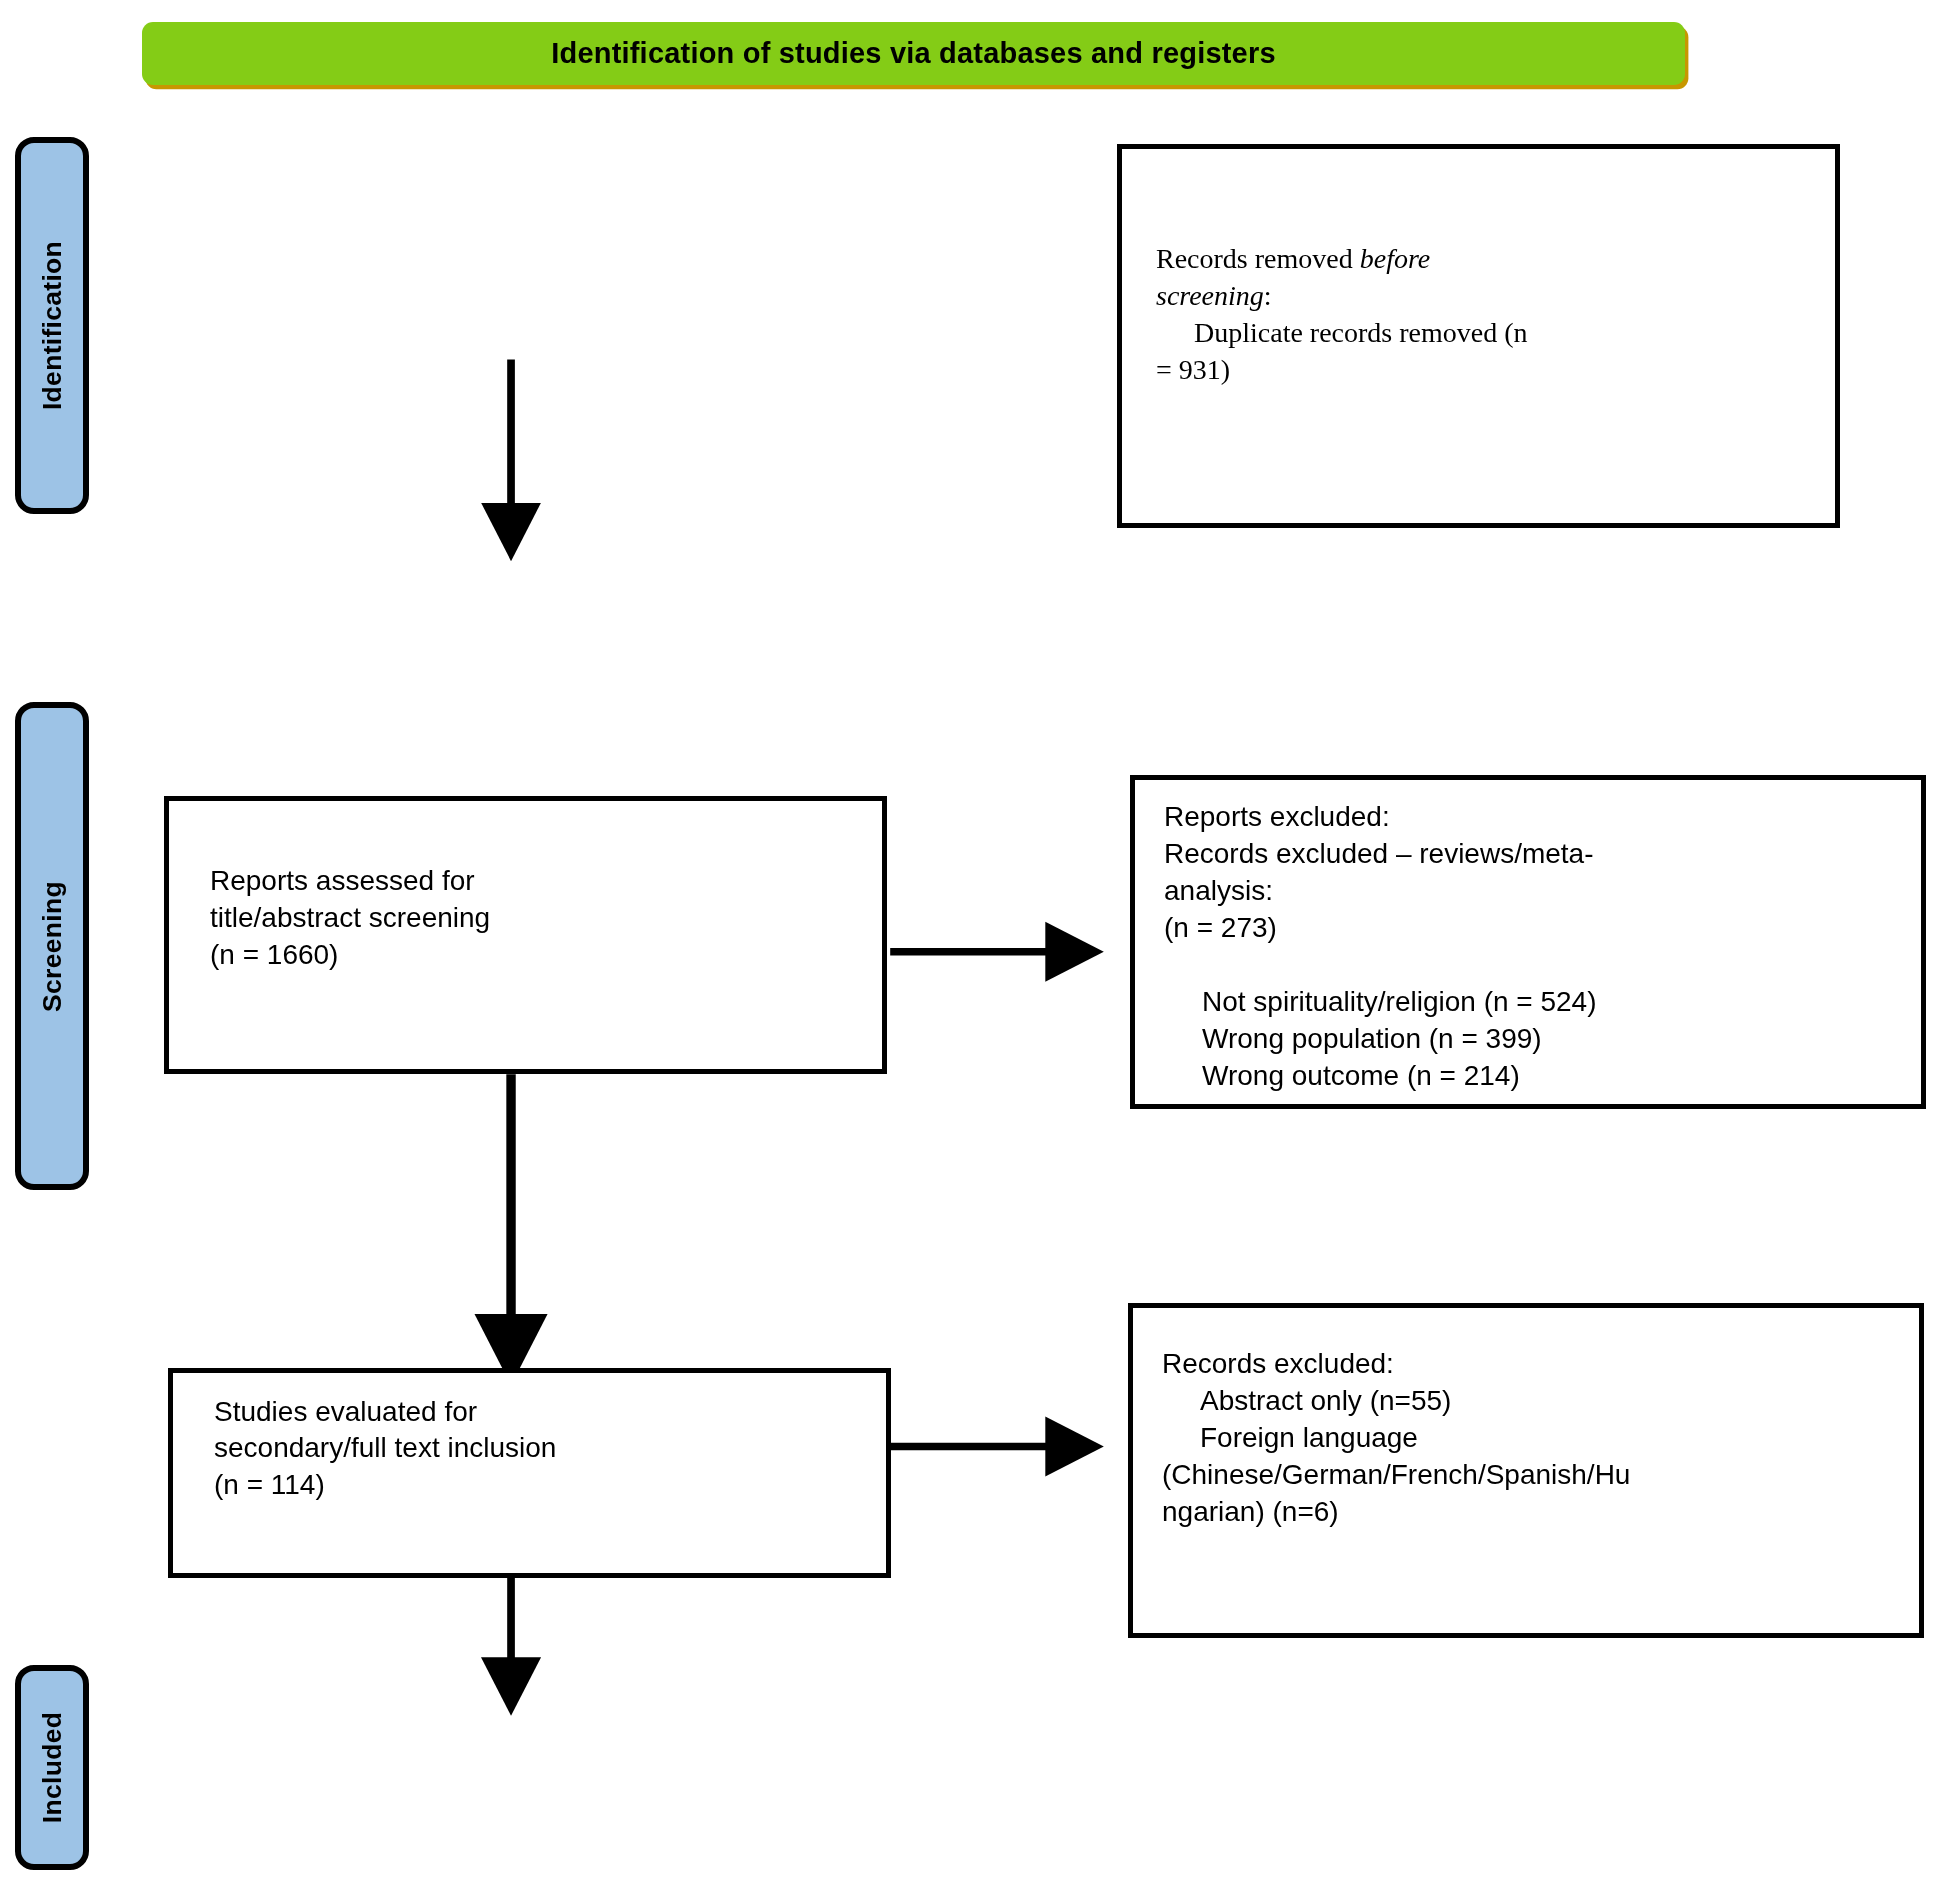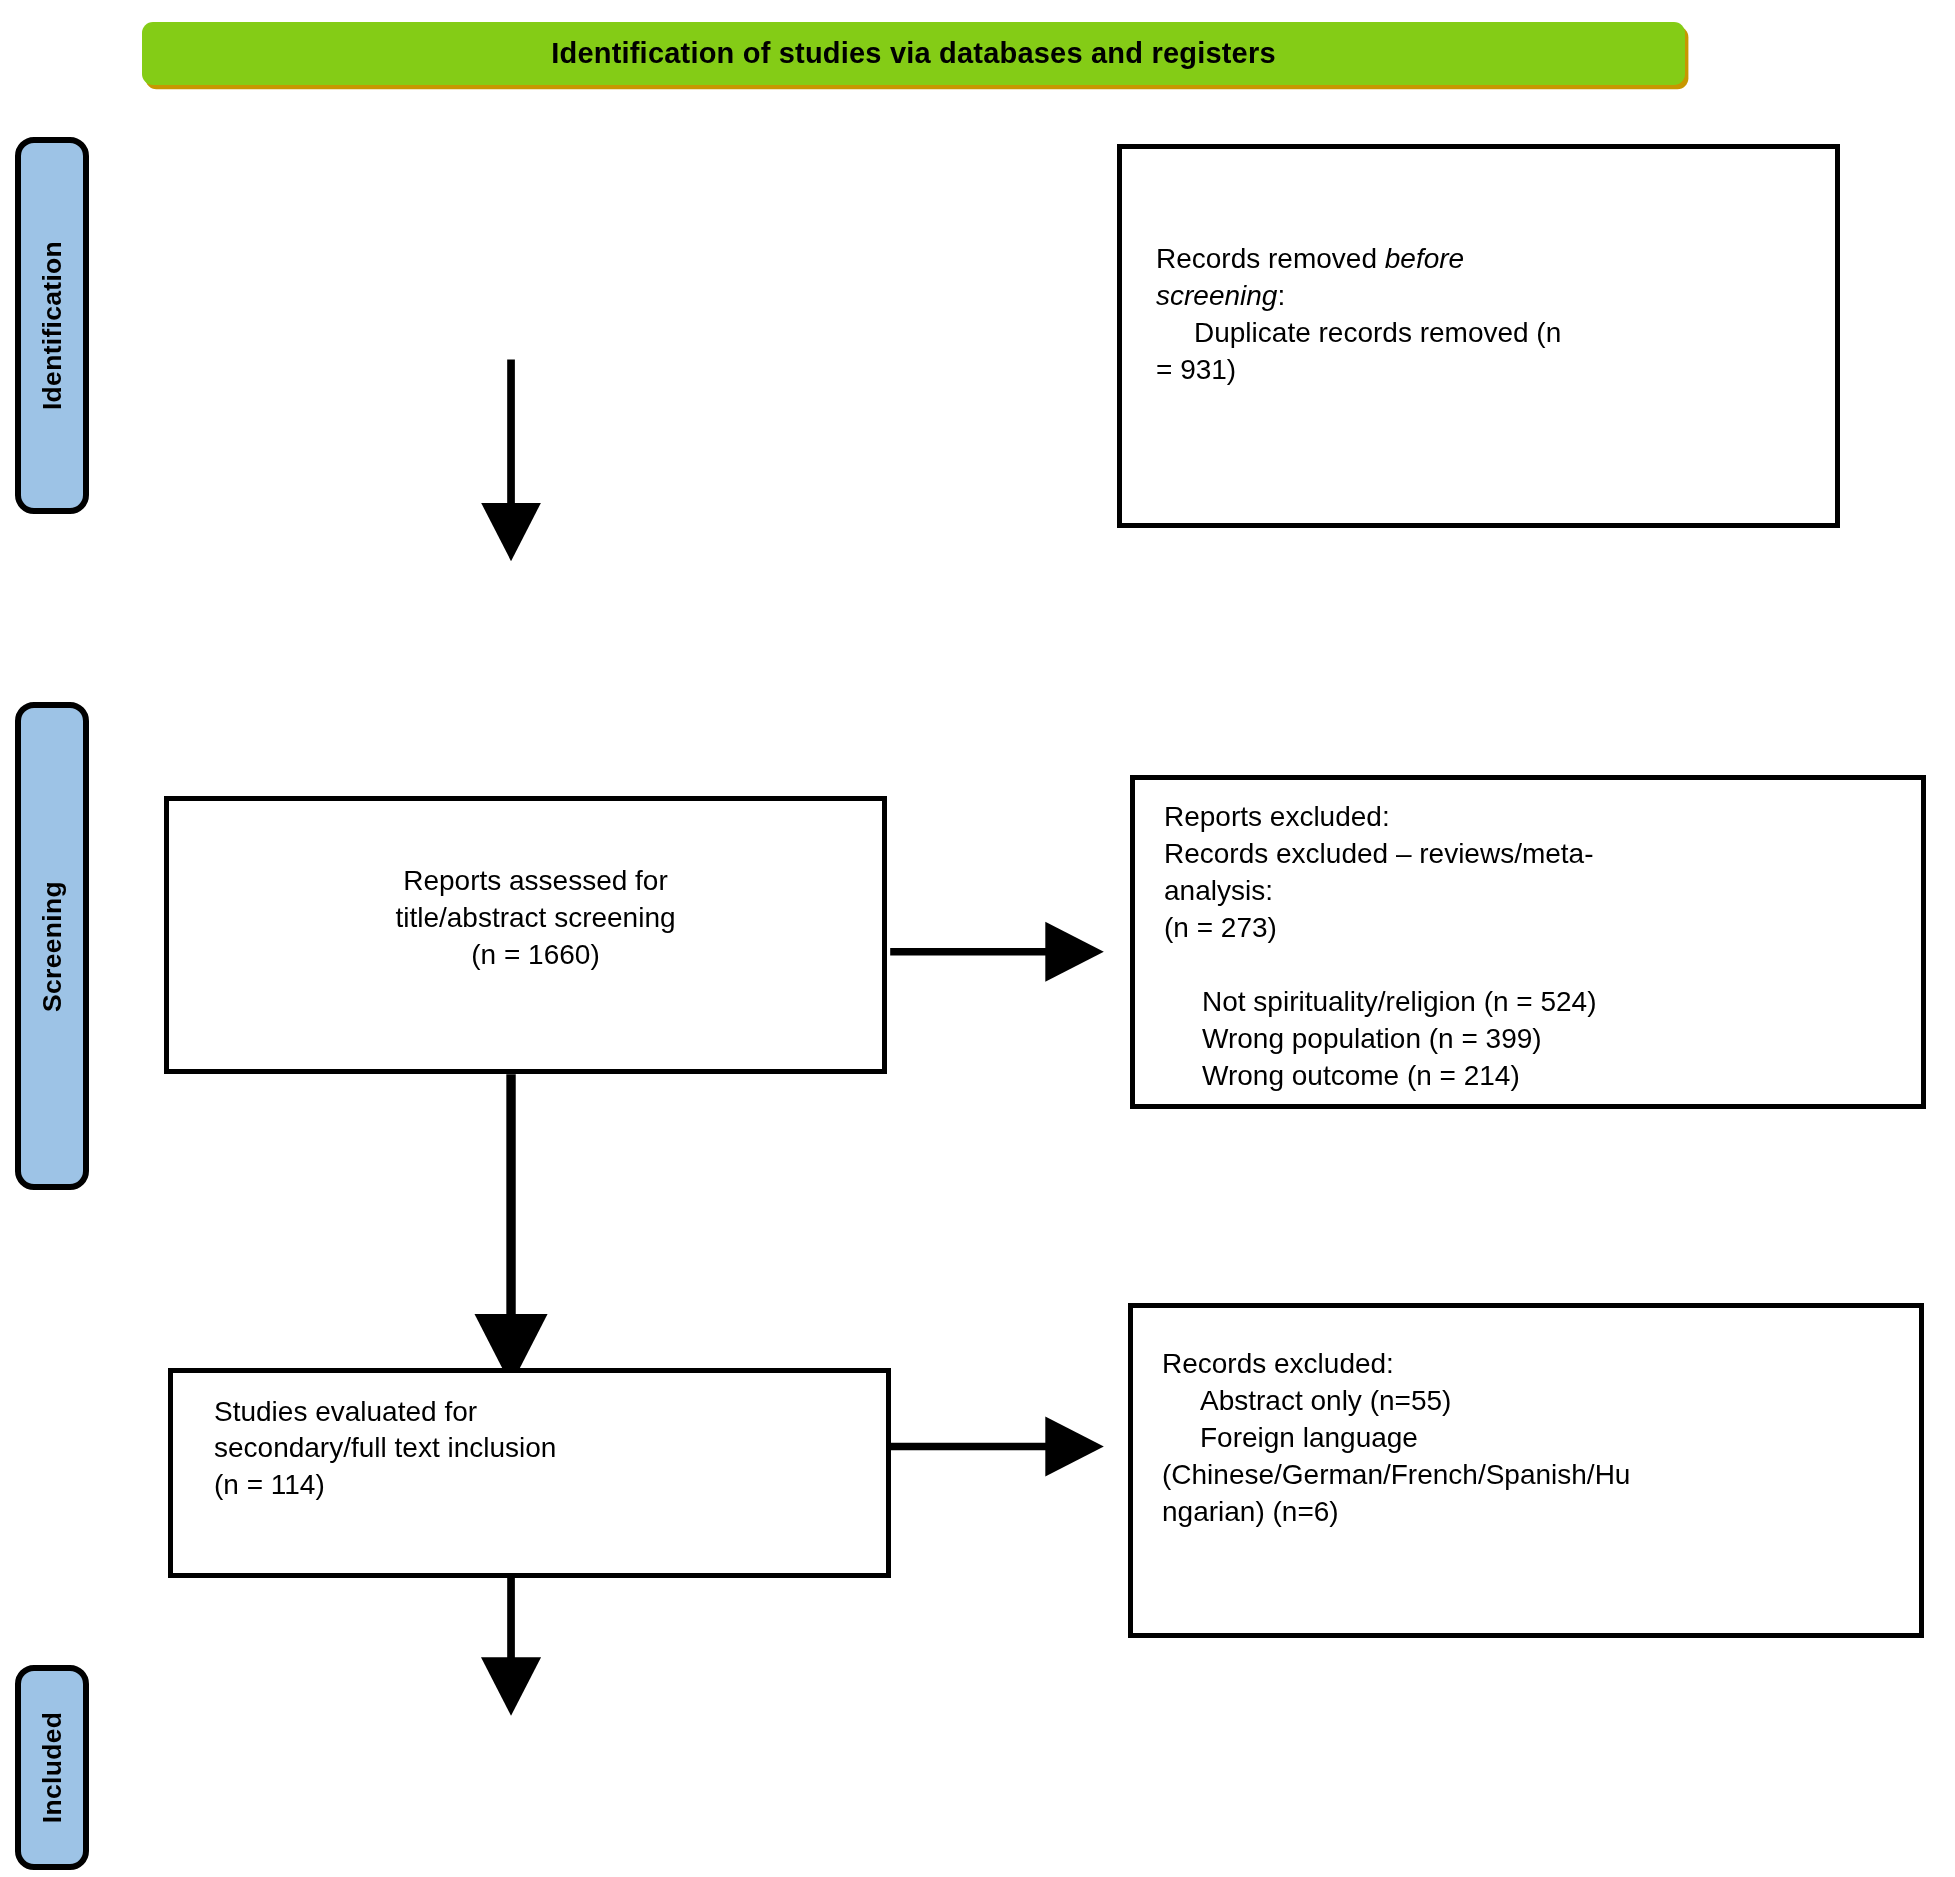--- a/index.html
+++ b/index.html
@@ -81,21 +81,21 @@
     line-height: 1.32;
     color: #000000;
     white-space: pre-wrap;
   }
   .ital { font-style: italic; }
 
   #box-identified      { left: 130px;  top: 99px;  width: 495px; height: 257px; }
   #box-identified .t   { left: 29px;   top: 75px;   width: 445px; }
 
   #box-removed         { left: 767px;  top: 99px;  width: 497px; height: 257px; }
-  #box-removed .t      { left: 29px;   top: 62px;   width: 454px; }
+  #box-removed .t      { left: 29px;   top: 62px;   width: 454px; font-family: Liberation Serif, serif; }
 
   #box-assessed        { left: 113px;  top: 546px;  width: 495px; height: 188px; }
   #box-assessed .t     { left: 29px;   top: 50px;   width: 445px; }
 
   #box-reports-excl    { left: 772px;  top: 527px;  width: 548px; height: 233px; }
   #box-reports-excl .t { left: 26px;   top: 15.4px;   width: 522px; }
 
   #box-evaluated       { left: 116px;  top: 945px; width: 491px; height: 147px; }
   #box-evaluated .t    { left: 29px;   top: 15.4px;   width: 454px; }
 
@@ -152,21 +152,21 @@
     <line x1="1040" y1="1690" x2="1250" y2="1690" stroke="#000000" stroke-width="9" marker-end="url(#ah)"></line>
 
     <line x1="597" y1="1840" x2="597" y2="1965" stroke="#000000" stroke-width="9" marker-end="url(#ah)"></line>
   </svg>
 
 
   <div class="box" id="box-removed" style="left:1117px; top:144px; width:723px; height:384px;">
     <div class="box-text t" style="left:34px; top:92px; width:676px;"><span>Records removed </span><span class="ital">before</span><br><span class="ital">screening</span><span>:</span><br><span class="indent1">Duplicate records removed (n</span><br><span>= 931)</span></div>
   </div>
 
-  <div class="box" id="box-assessed" style="left:164px; top:796px; width:723px; height:278px;text-align:center;">
+  <div class="box" id="box-assessed" style="left:164px; top:796px; width:723px; height:278px;">
     <div class="box-text t" style="left:41px; top:62px; width:651px;"><span>Reports assessed for</span><br><span>title/abstract screening</span><br><span>(n = 1660)</span></div>
   </div>
 
   <div class="box" id="box-reports-excl" style="left:1130px; top:775px; width:796px; height:334px;">
     <div class="box-text t" style="left:29px; top:19px; width:770px;"><span>Reports excluded:</span><br><span>Records excluded – reviews/meta-</span><br><span>analysis:</span><br><span>(n = 273)</span><br><br><span class="indent1">Not spirituality/religion (n = 524)</span><br><span class="indent1">Wrong population (n = 399)</span><br><span class="indent1">Wrong outcome (n = 214)</span></div>
   </div>
 
   <div class="box" id="box-evaluated" style="left:168px; top:1368px; width:723px; height:210px;">
     <div class="box-text t" style="left:41px; top:20.5px; width:668px;"><span>Studies evaluated for</span><br><span>secondary/full text inclusion</span><br><span>(n = 114)</span></div>
   </div>

